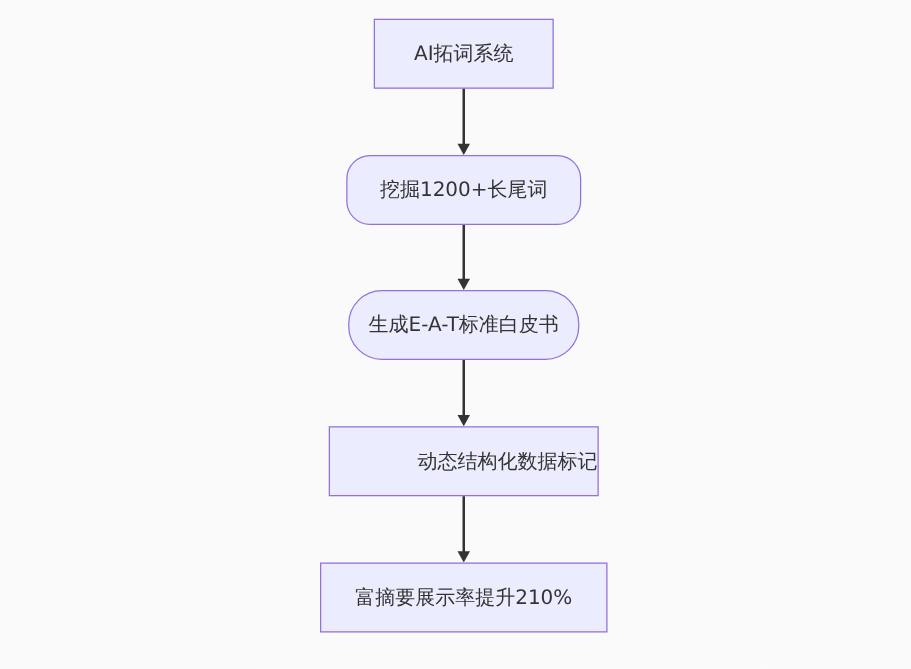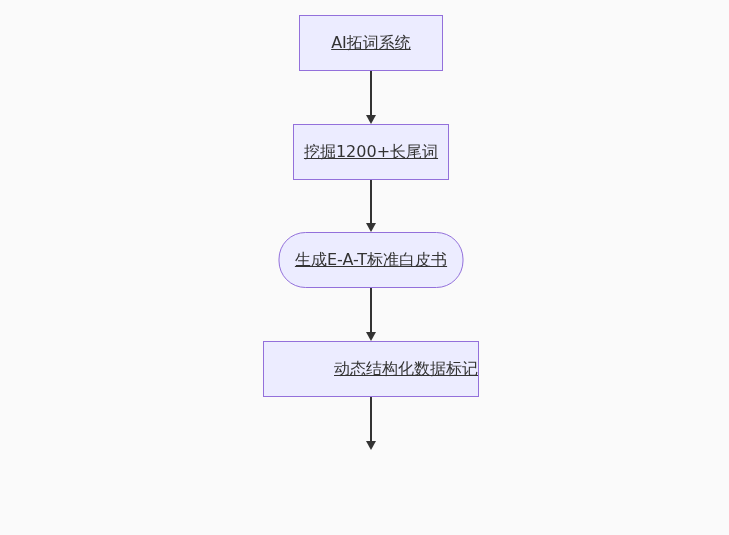--- a/index.html
+++ b/index.html
@@ -23,21 +23,20 @@
     height: 56px;
     box-sizing: border-box;
     background: #ECECFF;
     border: 1px solid #9370DB;
     display: flex;
     align-items: center;
     justify-content: center;
     color: #333333;
     font-size: 16px;
     white-space: nowrap;
-    text-decoration: underline;
   }
   .arrow {
     position: absolute;
     left: 371px;
     transform: translateX(-50%);
     width: 12px;
   }
   .arrow .line {
     position: absolute;
     left: 50%;
@@ -66,21 +65,21 @@
 
   <div class="node" style="top:15px; width:144px;">
     <span>AI拓词系统</span>
   </div>
 
   <div class="arrow" style="top:71px; height:53px;">
     <div class="line"></div>
     <div class="head"></div>
   </div>
 
-  <div class="node" style="top:124px; width:156px;">
+  <div class="node" style="top:124px; width:188px;border-radius:19px;">
     <span>挖掘1200+长尾词</span>
   </div>
 
   <div class="arrow" style="top:180px; height:52px;">
     <div class="line"></div>
     <div class="head"></div>
   </div>
 
   <div class="node" style="top:232px; width:185px;border-radius:27px;">
     <span>生成E-A-T标准白皮书</span>
@@ -93,14 +92,17 @@
 
   <div class="node" style="top:341px; width:216px;justify-content:flex-end;">
     <span>动态结构化数据标记</span>
   </div>
 
   <div class="arrow" style="top:397px; height:53px;">
     <div class="line"></div>
     <div class="head"></div>
   </div>
 
+  <div class="node" style="top:450px; width:230px;">
+    <span>富摘要展示率提升210%</span>
+  </div>
 
 </div>
 
 </body></html>

